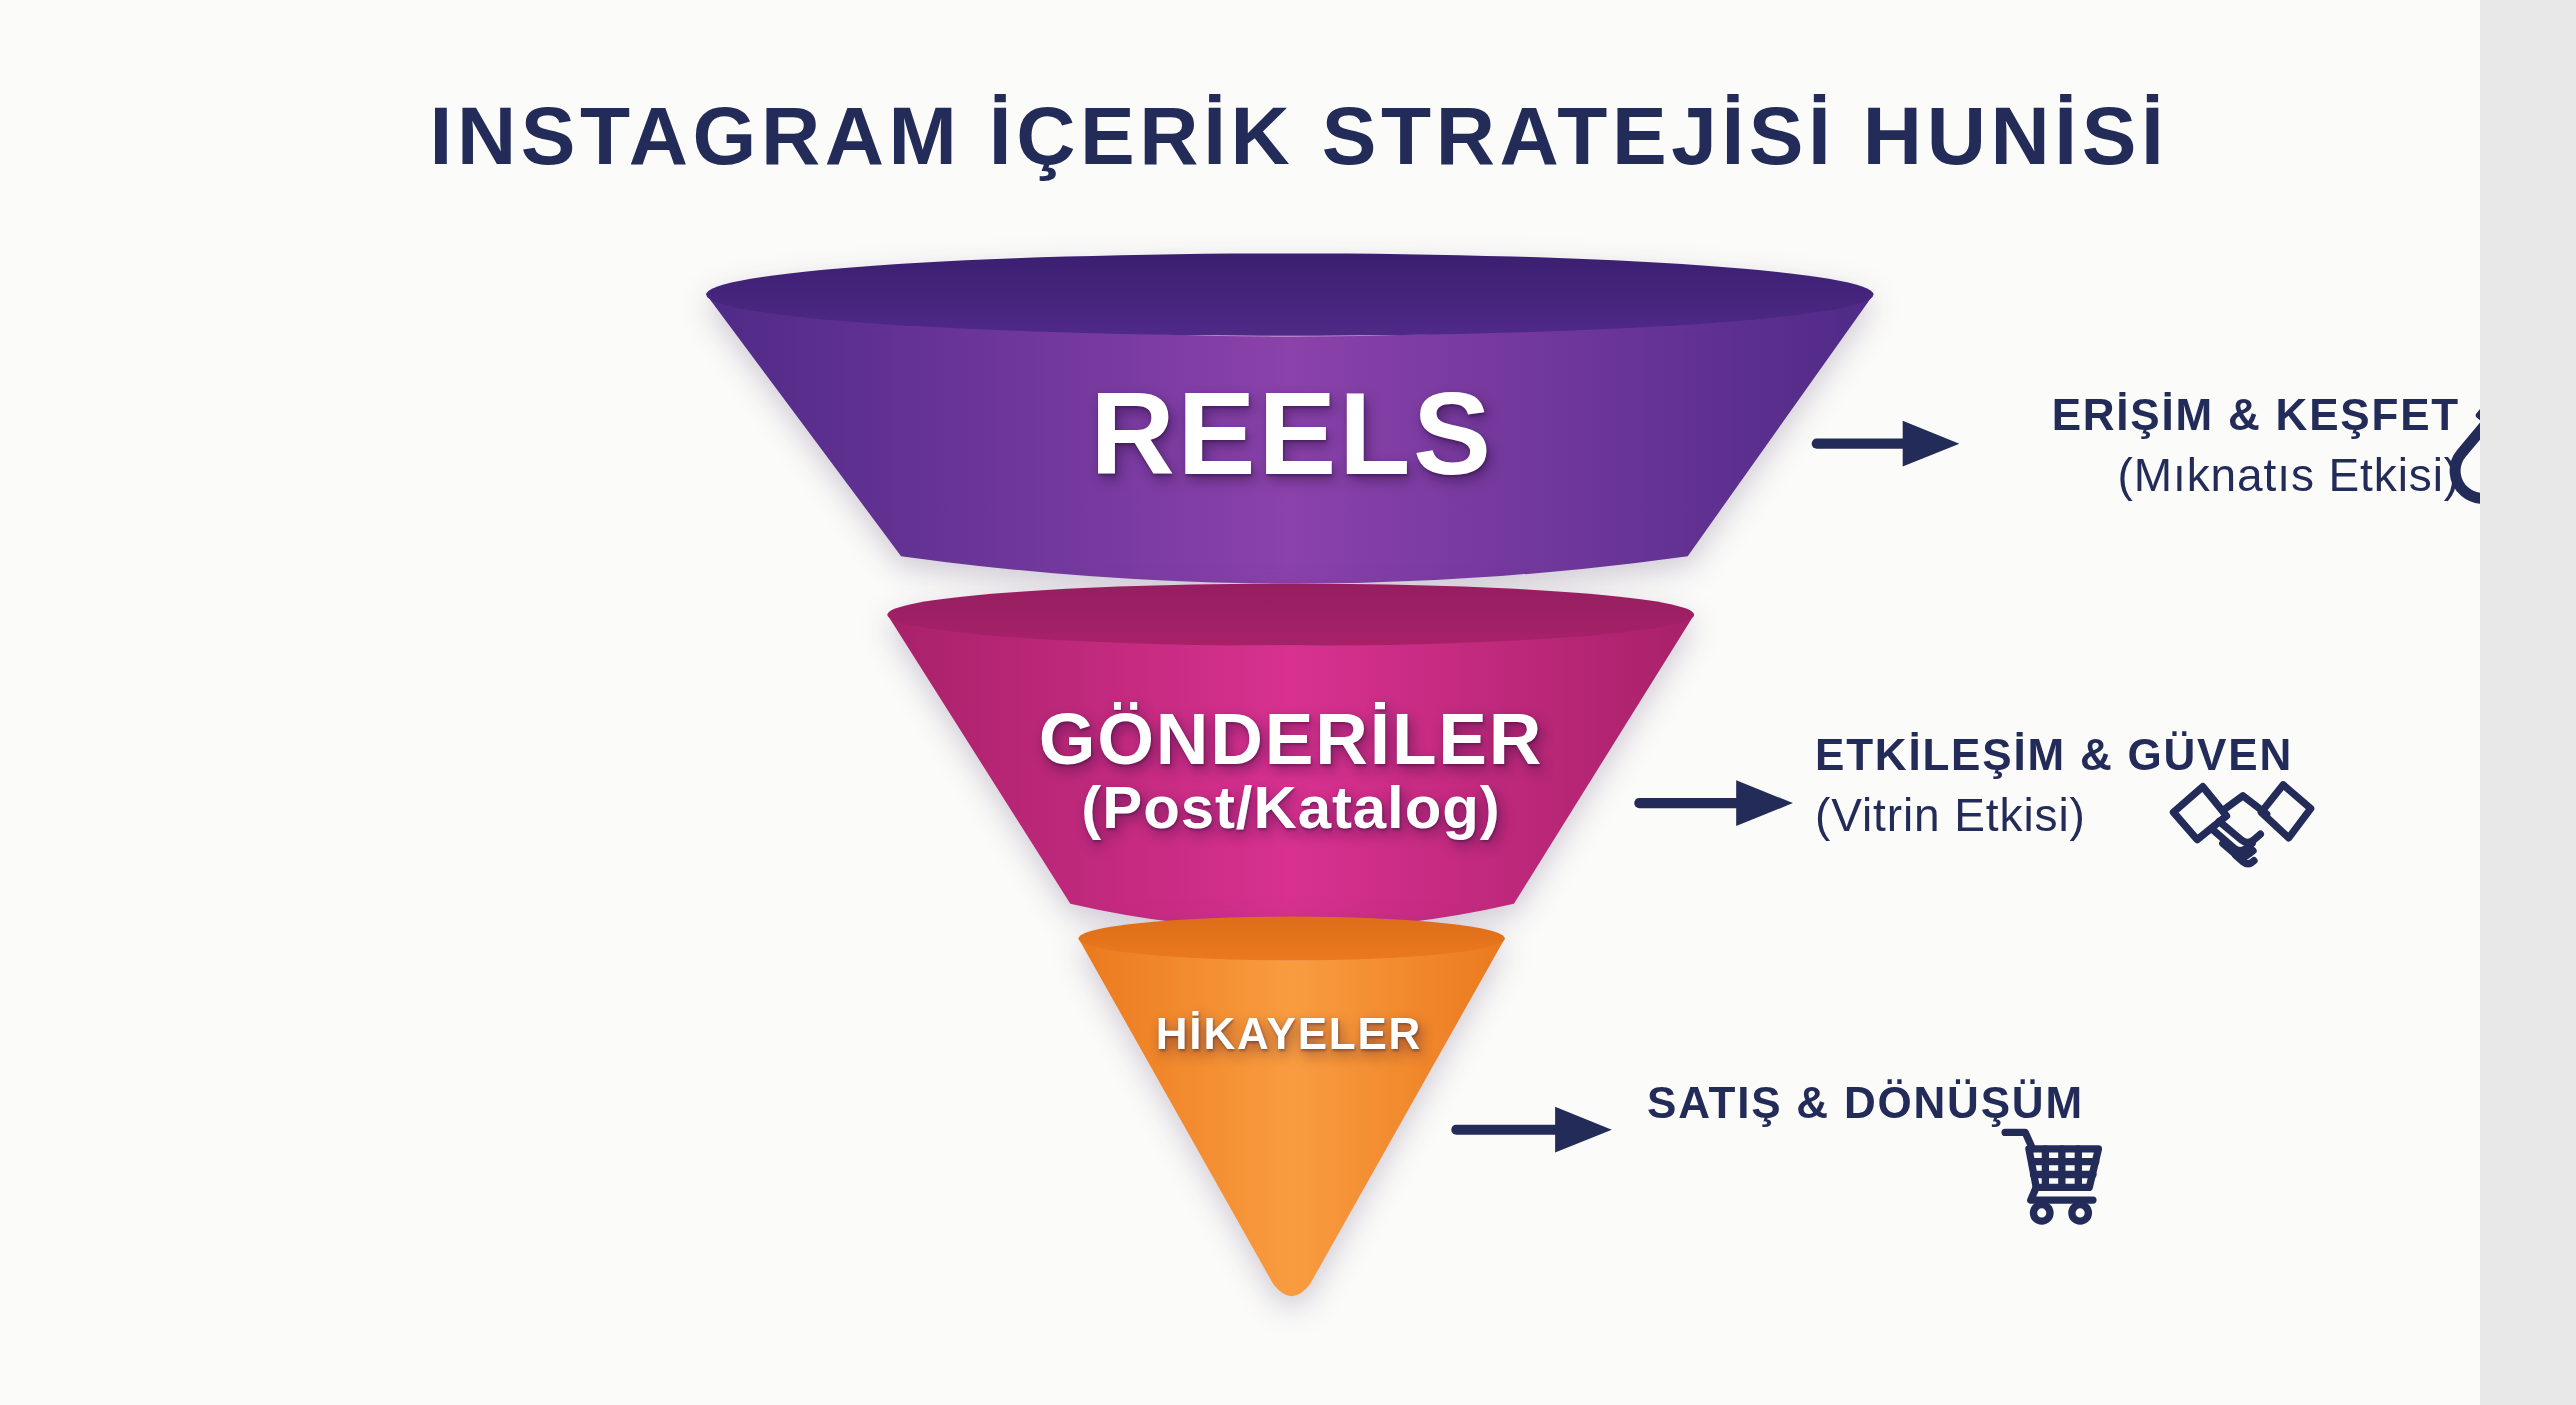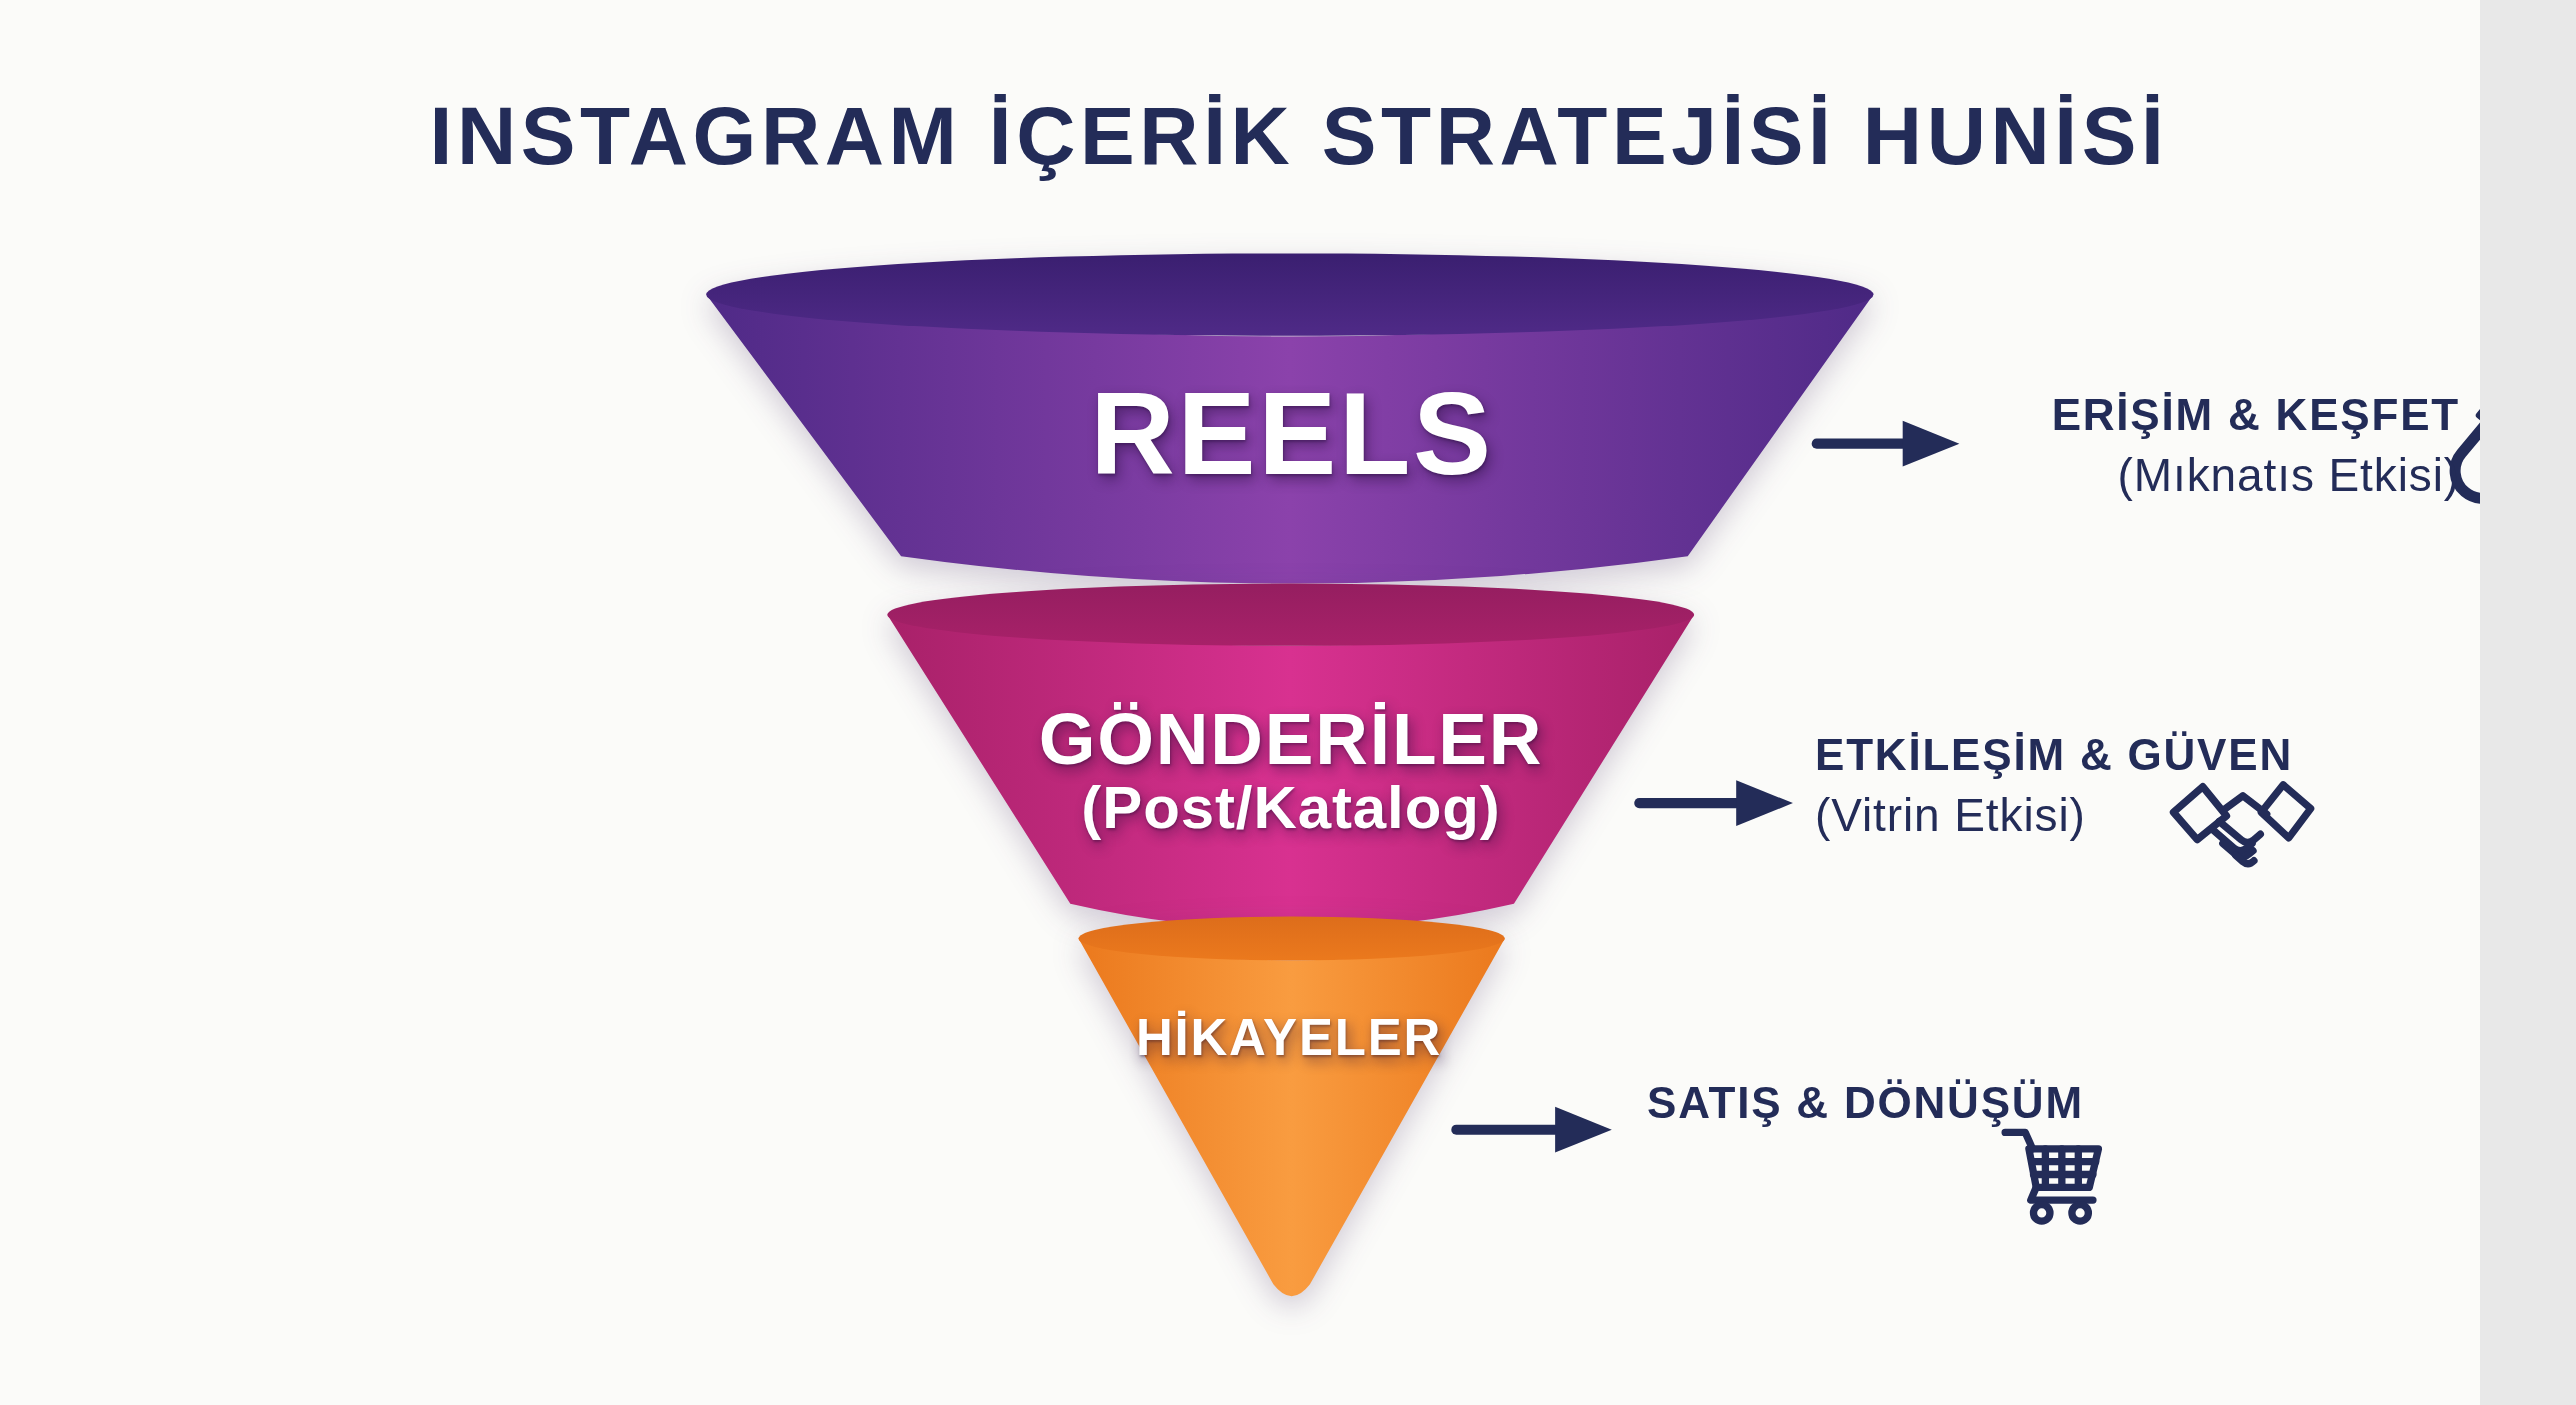--- a/index.html
+++ b/index.html
@@ -24,21 +24,21 @@
     color:var(--navy); white-space:nowrap;
   }
   .stage-label,.stage-sublabel{
     position:absolute; color:var(--label_text); white-space:nowrap;
     text-align:left; transform:translateX(-50%); line-height:1;
     text-shadow:3.7px 6.4px 12.8px rgba(35,10,55,.45), 0.9px 1.8px 2.7px rgba(20,5,40,.35);
   }
   .label-reels{left:1292px; top:375px; font-size:117px; font-weight:800; letter-spacing:2.7px;}
   .label-gonderiler{left:1291px; top:702px; font-size:73px; font-weight:800; letter-spacing:1.8px;}
   .label-postkatalog{left:1291px; top:778px; font-size:60px; font-weight:600; letter-spacing:0.9px;}
-  .label-hikayeler{left:1289px; top:1012px; font-size:51px; font-weight:800; letter-spacing:1.8px;}
+  .label-hikayeler{left:1289px; top:1012px; font-size:44px; font-weight:800; letter-spacing:1.8px;}
   .annotation{position:absolute; line-height:60px; white-space:nowrap;}
   .annotation .line1{font-size:44px; font-weight:800; letter-spacing:1.8px; color:var(--navy);}
   .annotation .line2{font-size:46px; font-weight:400; letter-spacing:0.9px; color:var(--navy);}
   .annotation-1{left:1939px; top:385px; width:521px; text-align:right;}
   .annotation-2{left:1815px; top:725px; text-align:left;}
   .annotation-3{left:1647px; top:1073px; text-align:left;}
   .seg{filter:drop-shadow(0 12px 16px rgba(60,30,90,.22));}
 </style>
 </head>
 <body>

